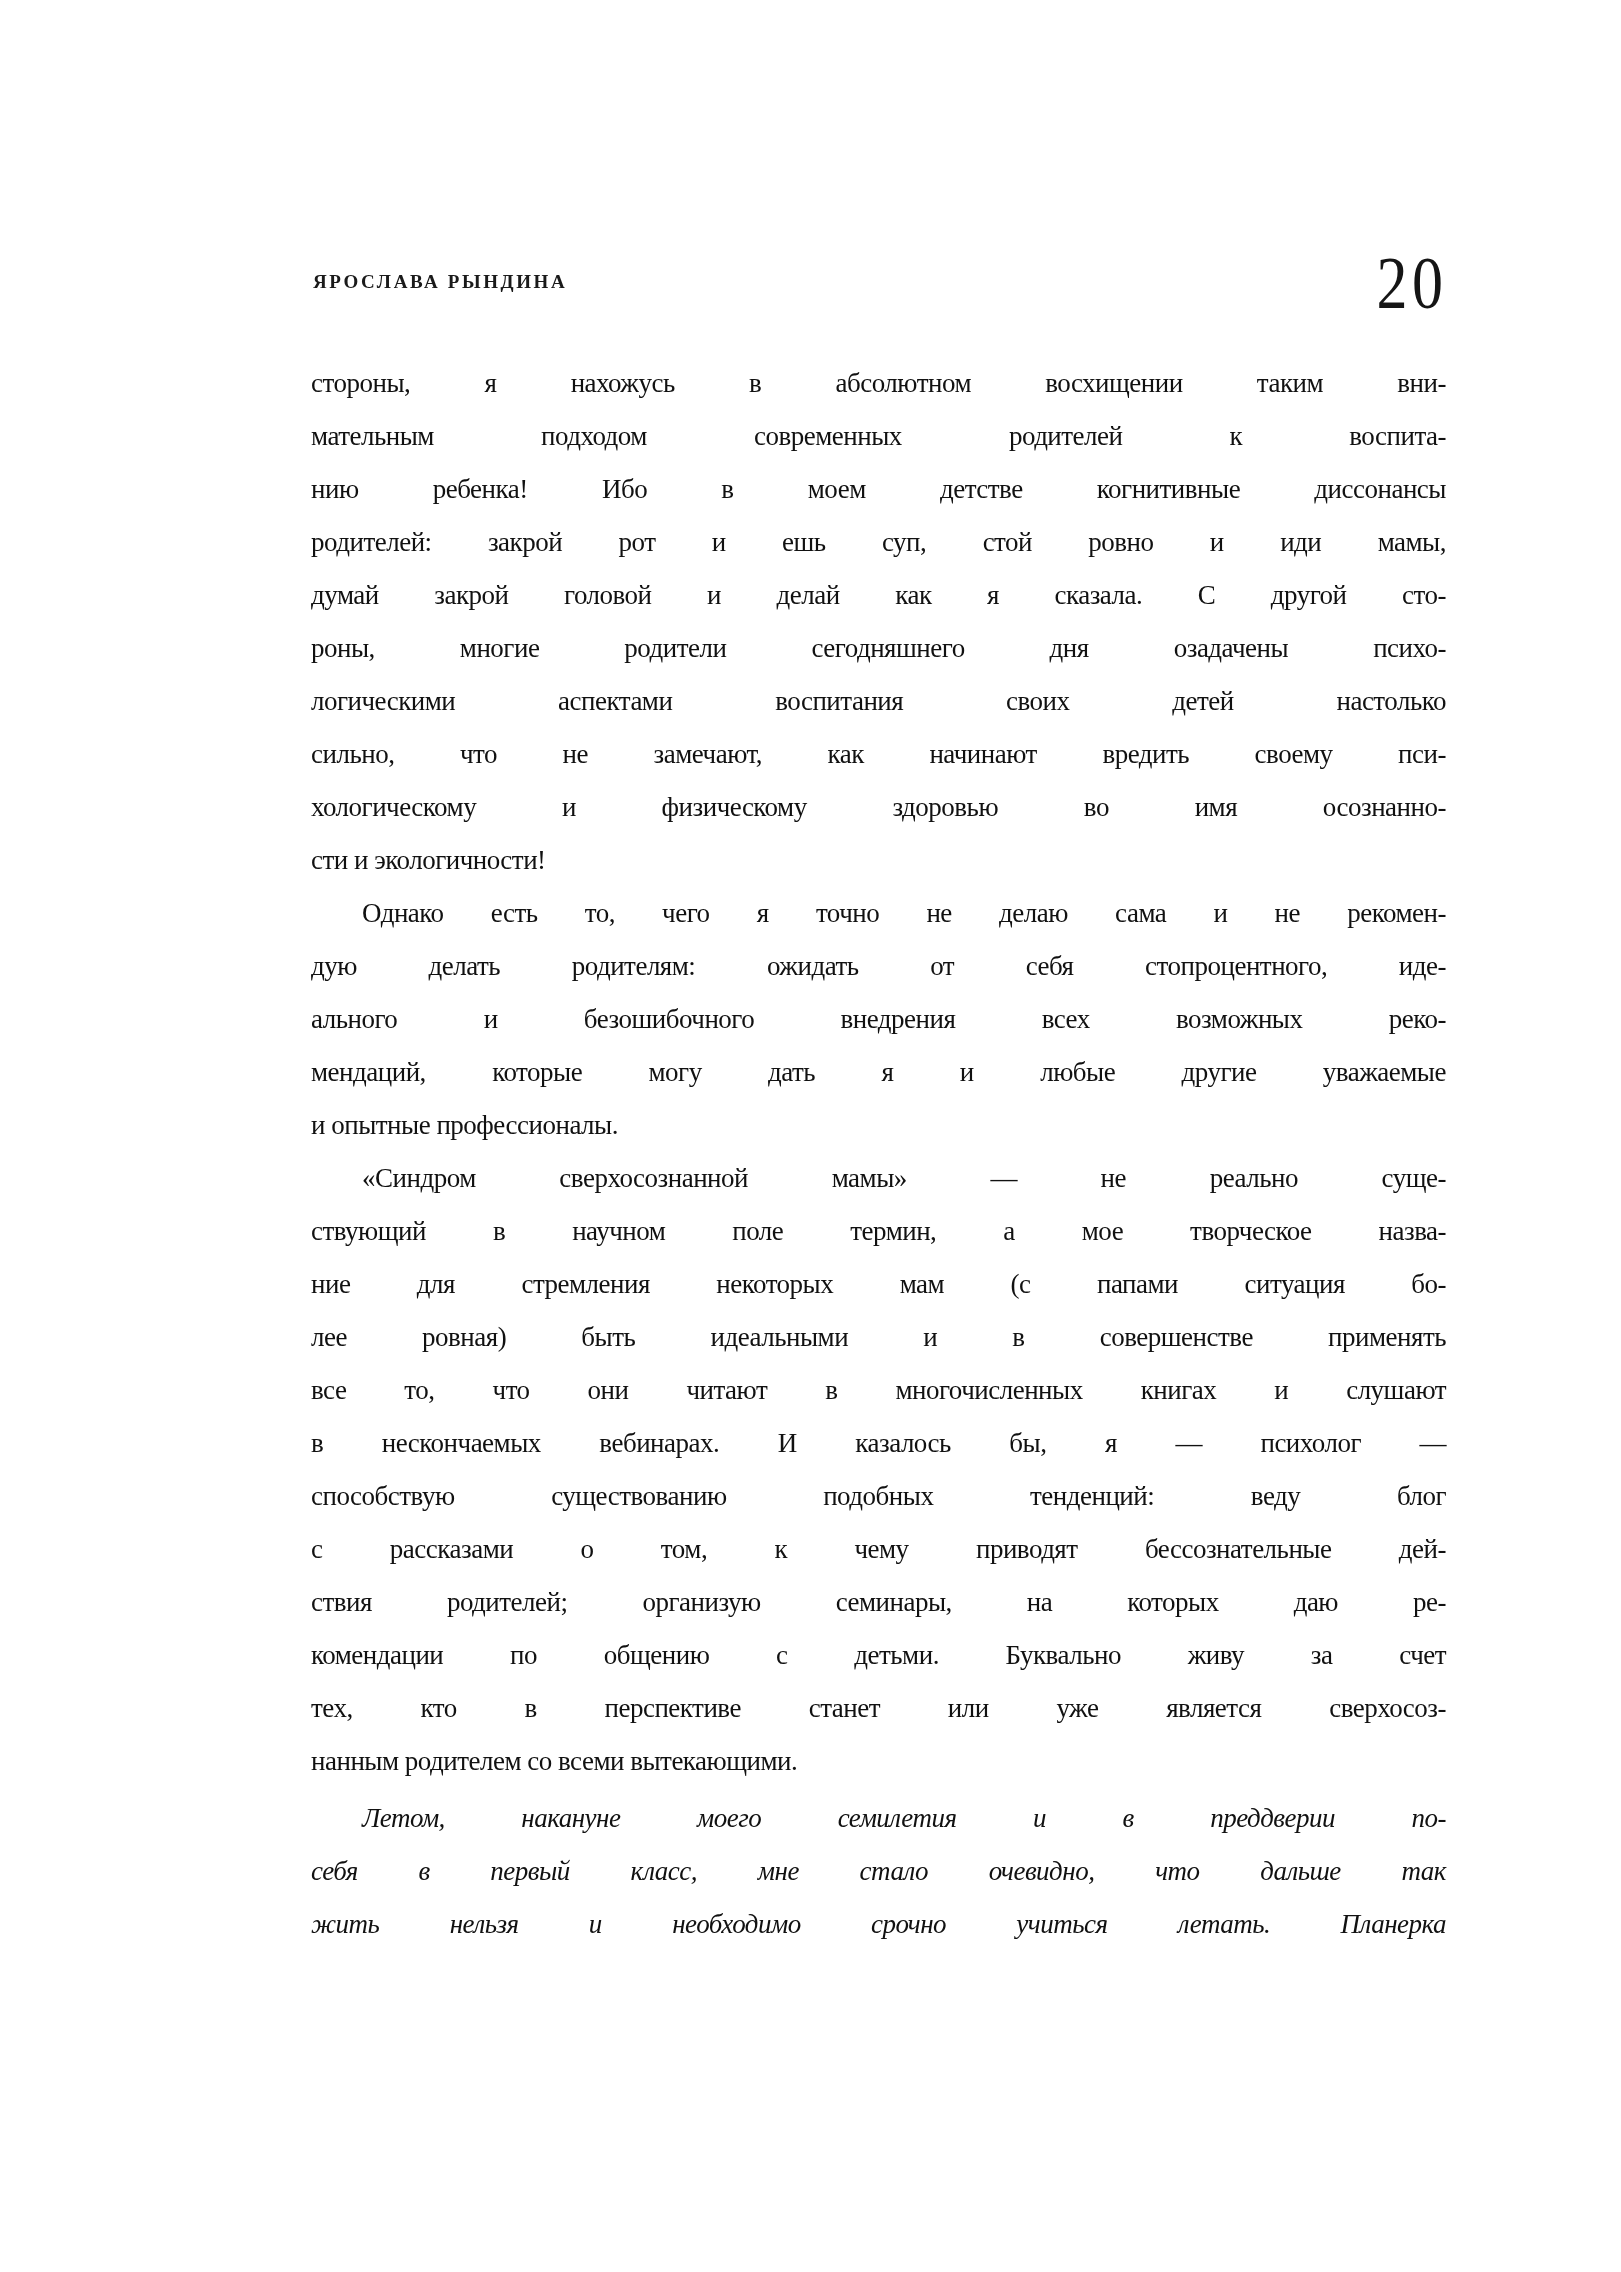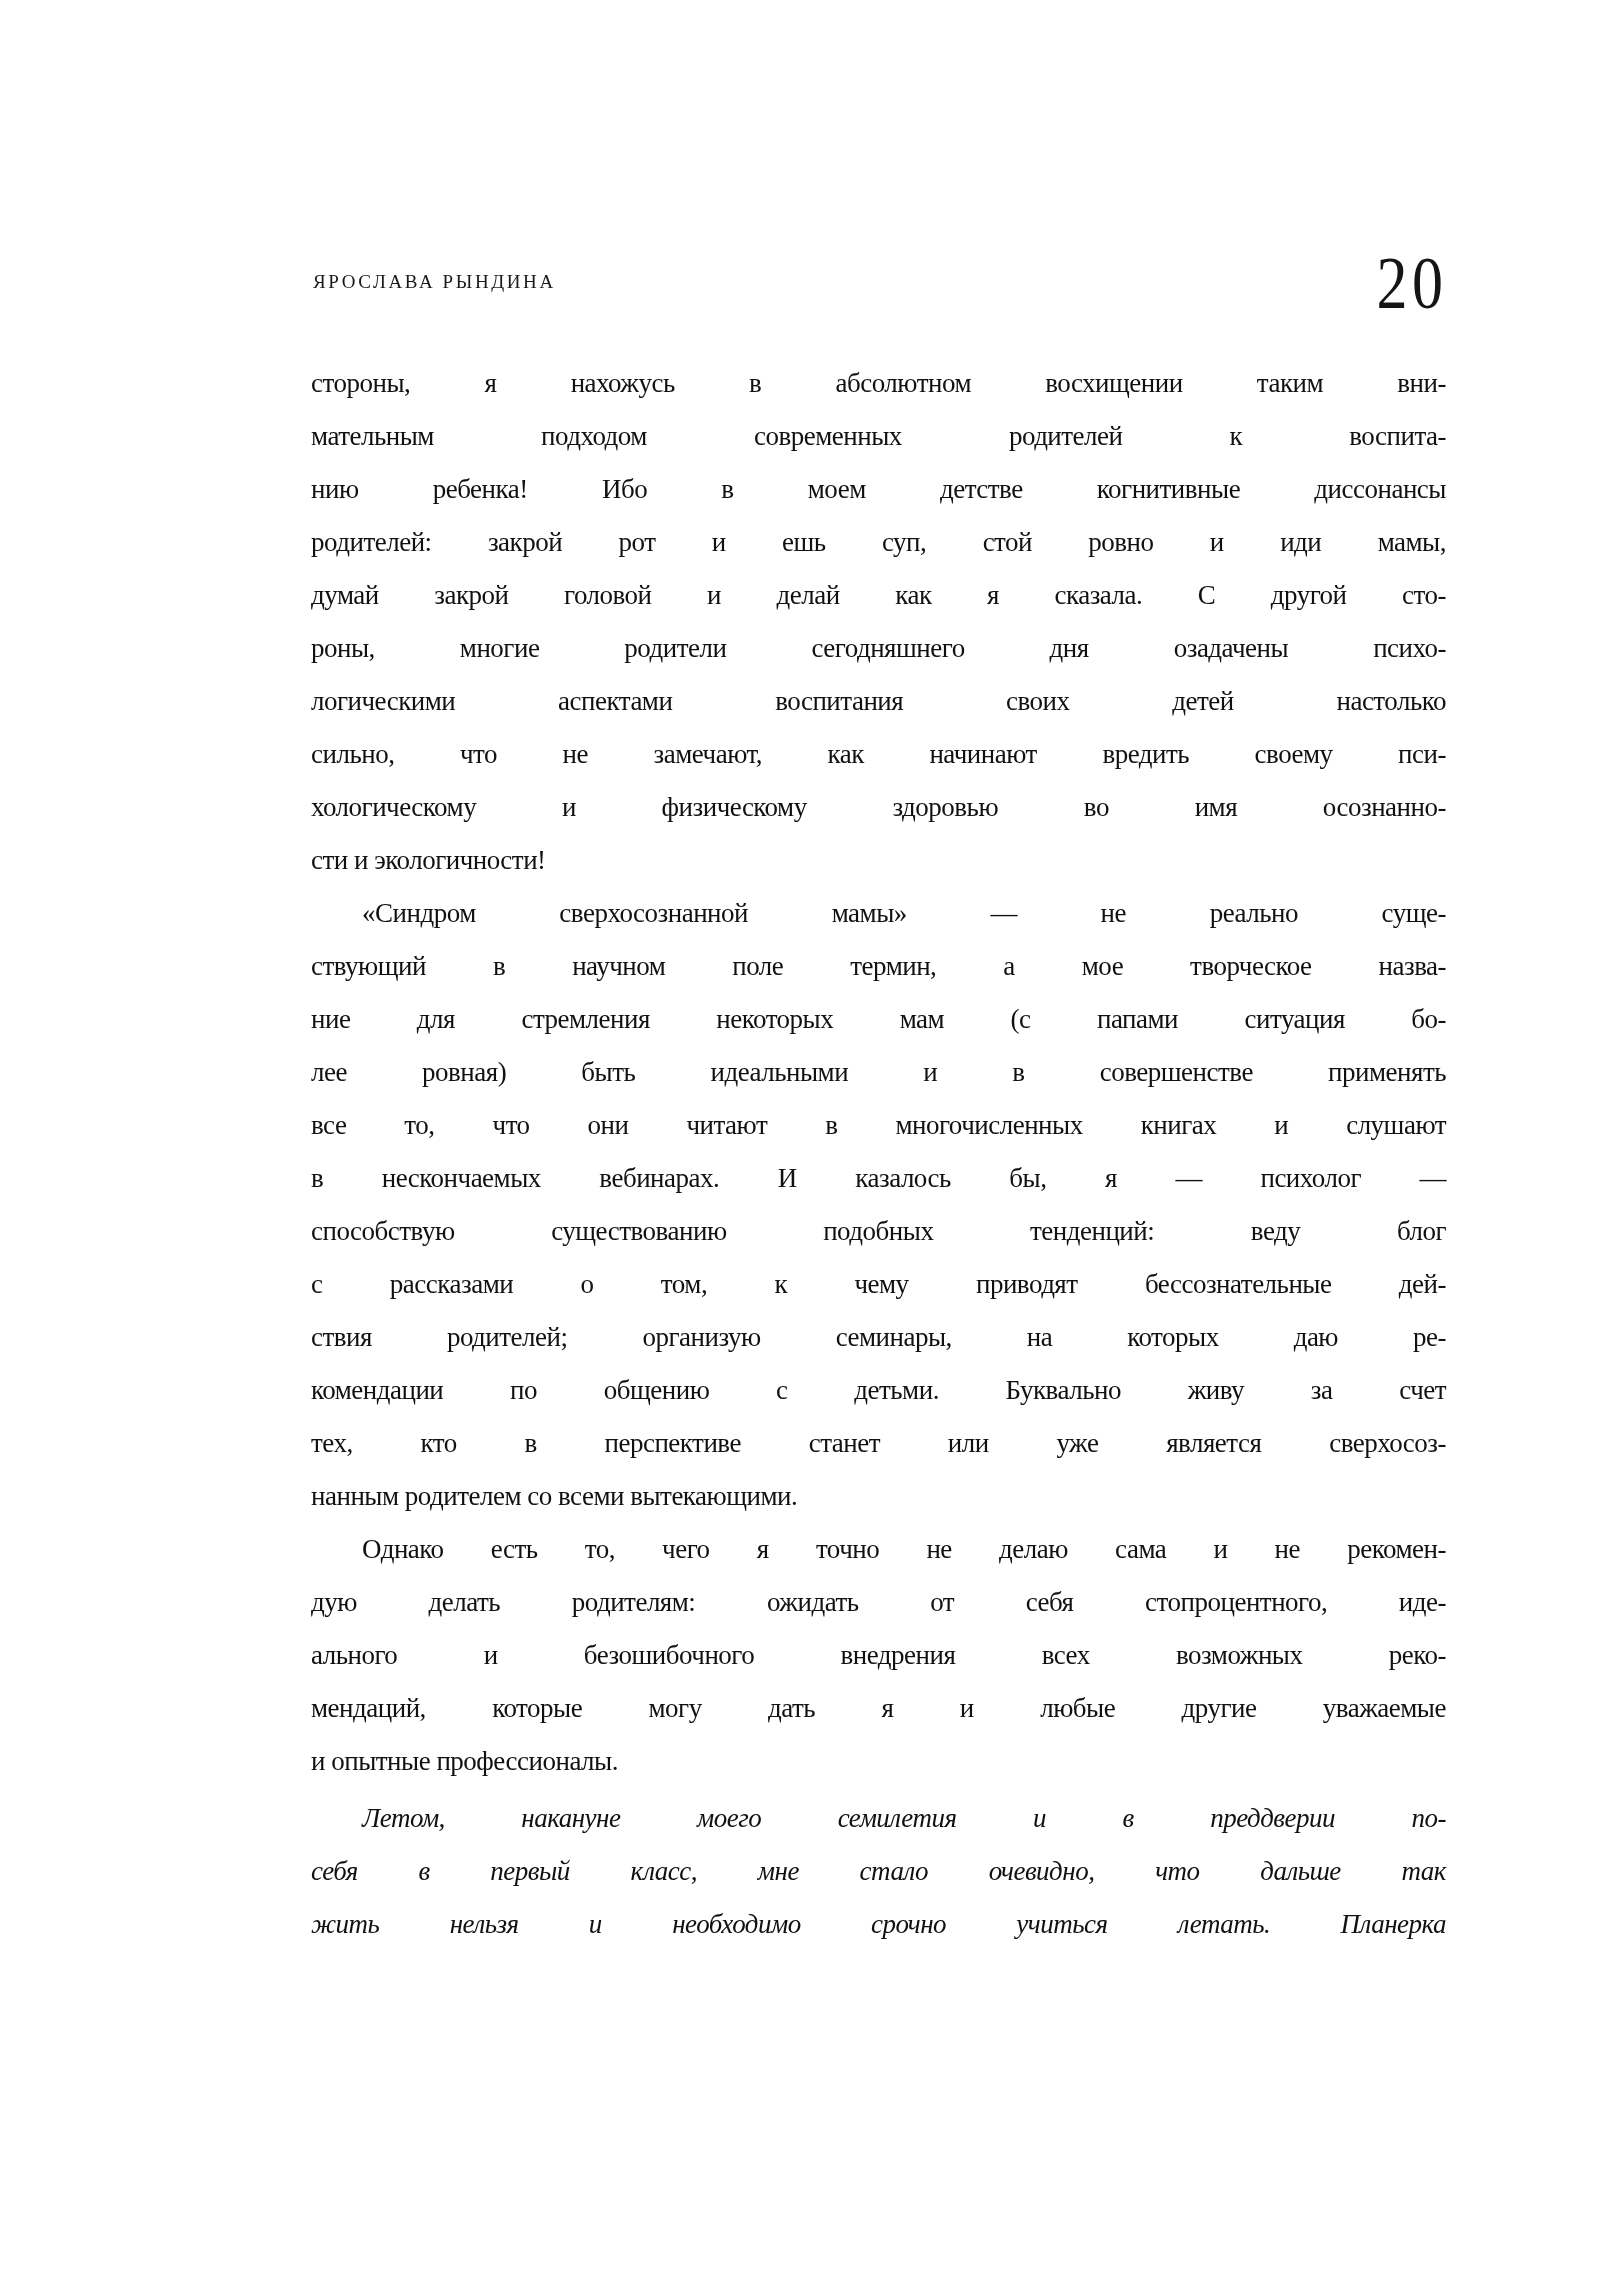--- a/index.html
+++ b/index.html
@@ -17,21 +17,21 @@
     }
     .running-head {
       position: absolute;
       left: 313px;
       top: 271px;
       font-family: "Liberation Serif", serif;
       font-size: 19px;
       letter-spacing: 2.6px;
       font-variant: small-caps;
       text-transform: uppercase;
-      font-weight: normal;
+      font-weight: bold;
       color: #1a1a1a;
     }
     .page-number {
       position: absolute;
       right: 175px;
       top: 247px;
       font-family: "Liberation Serif", serif;
       font-size: 73px;
       line-height: 1;
       letter-spacing: 5.2px;
@@ -84,42 +84,42 @@
     <span class="line">родителей: закрой рот и ешь суп, стой ровно и иди мамы,</span>
     <span class="line">думай закрой головой и делай как я сказала. С другой сто-</span>
     <span class="line">роны, многие родители сегодняшнего дня озадачены психо-</span>
     <span class="line">логическими аспектами воспитания своих детей настолько</span>
     <span class="line">сильно, что не замечают, как начинают вредить своему пси-</span>
     <span class="line">хологическому и физическому здоровью во имя осознанно-</span>
     <span class="line last">сти и экологичности!</span>
   </div>
 
   <div class="paragraph">
+    <span class="line indent">Однако есть то, чего я точно не делаю сама и не рекомен-</span>
+    <span class="line">дую делать родителям: ожидать от себя стопроцентного, иде-</span>
+    <span class="line">ального и безошибочного внедрения всех возможных реко-</span>
+    <span class="line">мендаций, которые могу дать я и любые другие уважаемые</span>
+    <span class="line last">и опытные профессионалы.</span>
+  </div>
+
+  <div class="paragraph">
     <span class="line indent">«Синдром сверхосознанной мамы» — не реально суще-</span>
     <span class="line">ствующий в научном поле термин, а мое творческое назва-</span>
     <span class="line">ние для стремления некоторых мам (с папами ситуация бо-</span>
     <span class="line">лее ровная) быть идеальными и в совершенстве применять</span>
     <span class="line">все то, что они читают в многочисленных книгах и слушают</span>
     <span class="line">в нескончаемых вебинарах. И казалось бы, я — психолог —</span>
     <span class="line">способствую существованию подобных тенденций: веду блог</span>
     <span class="line">с рассказами о том, к чему приводят бессознательные дей-</span>
     <span class="line">ствия родителей; организую семинары, на которых даю ре-</span>
     <span class="line">комендации по общению с детьми. Буквально живу за счет</span>
     <span class="line">тех, кто в перспективе станет или уже является сверхосоз-</span>
     <span class="line last">нанным родителем со всеми вытекающими.</span>
   </div>
 
-  <div class="paragraph">
-    <span class="line indent">Однако есть то, чего я точно не делаю сама и не рекомен-</span>
-    <span class="line">дую делать родителям: ожидать от себя стопроцентного, иде-</span>
-    <span class="line">ального и безошибочного внедрения всех возможных реко-</span>
-    <span class="line">мендаций, которые могу дать я и любые другие уважаемые</span>
-    <span class="line last">и опытные профессионалы.</span>
-  </div>
-
   <span class="para-gap"></span>
 
   <div class="paragraph italic">
     <span class="line indent">Летом, накануне моего семилетия и в преддверии по-</span>
     <span class="line">себя в первый класс, мне стало очевидно, что дальше так</span>
     <span class="line">жить нельзя и необходимо срочно учиться летать. Планерка</span>
   </div>
 
 </div>
 

